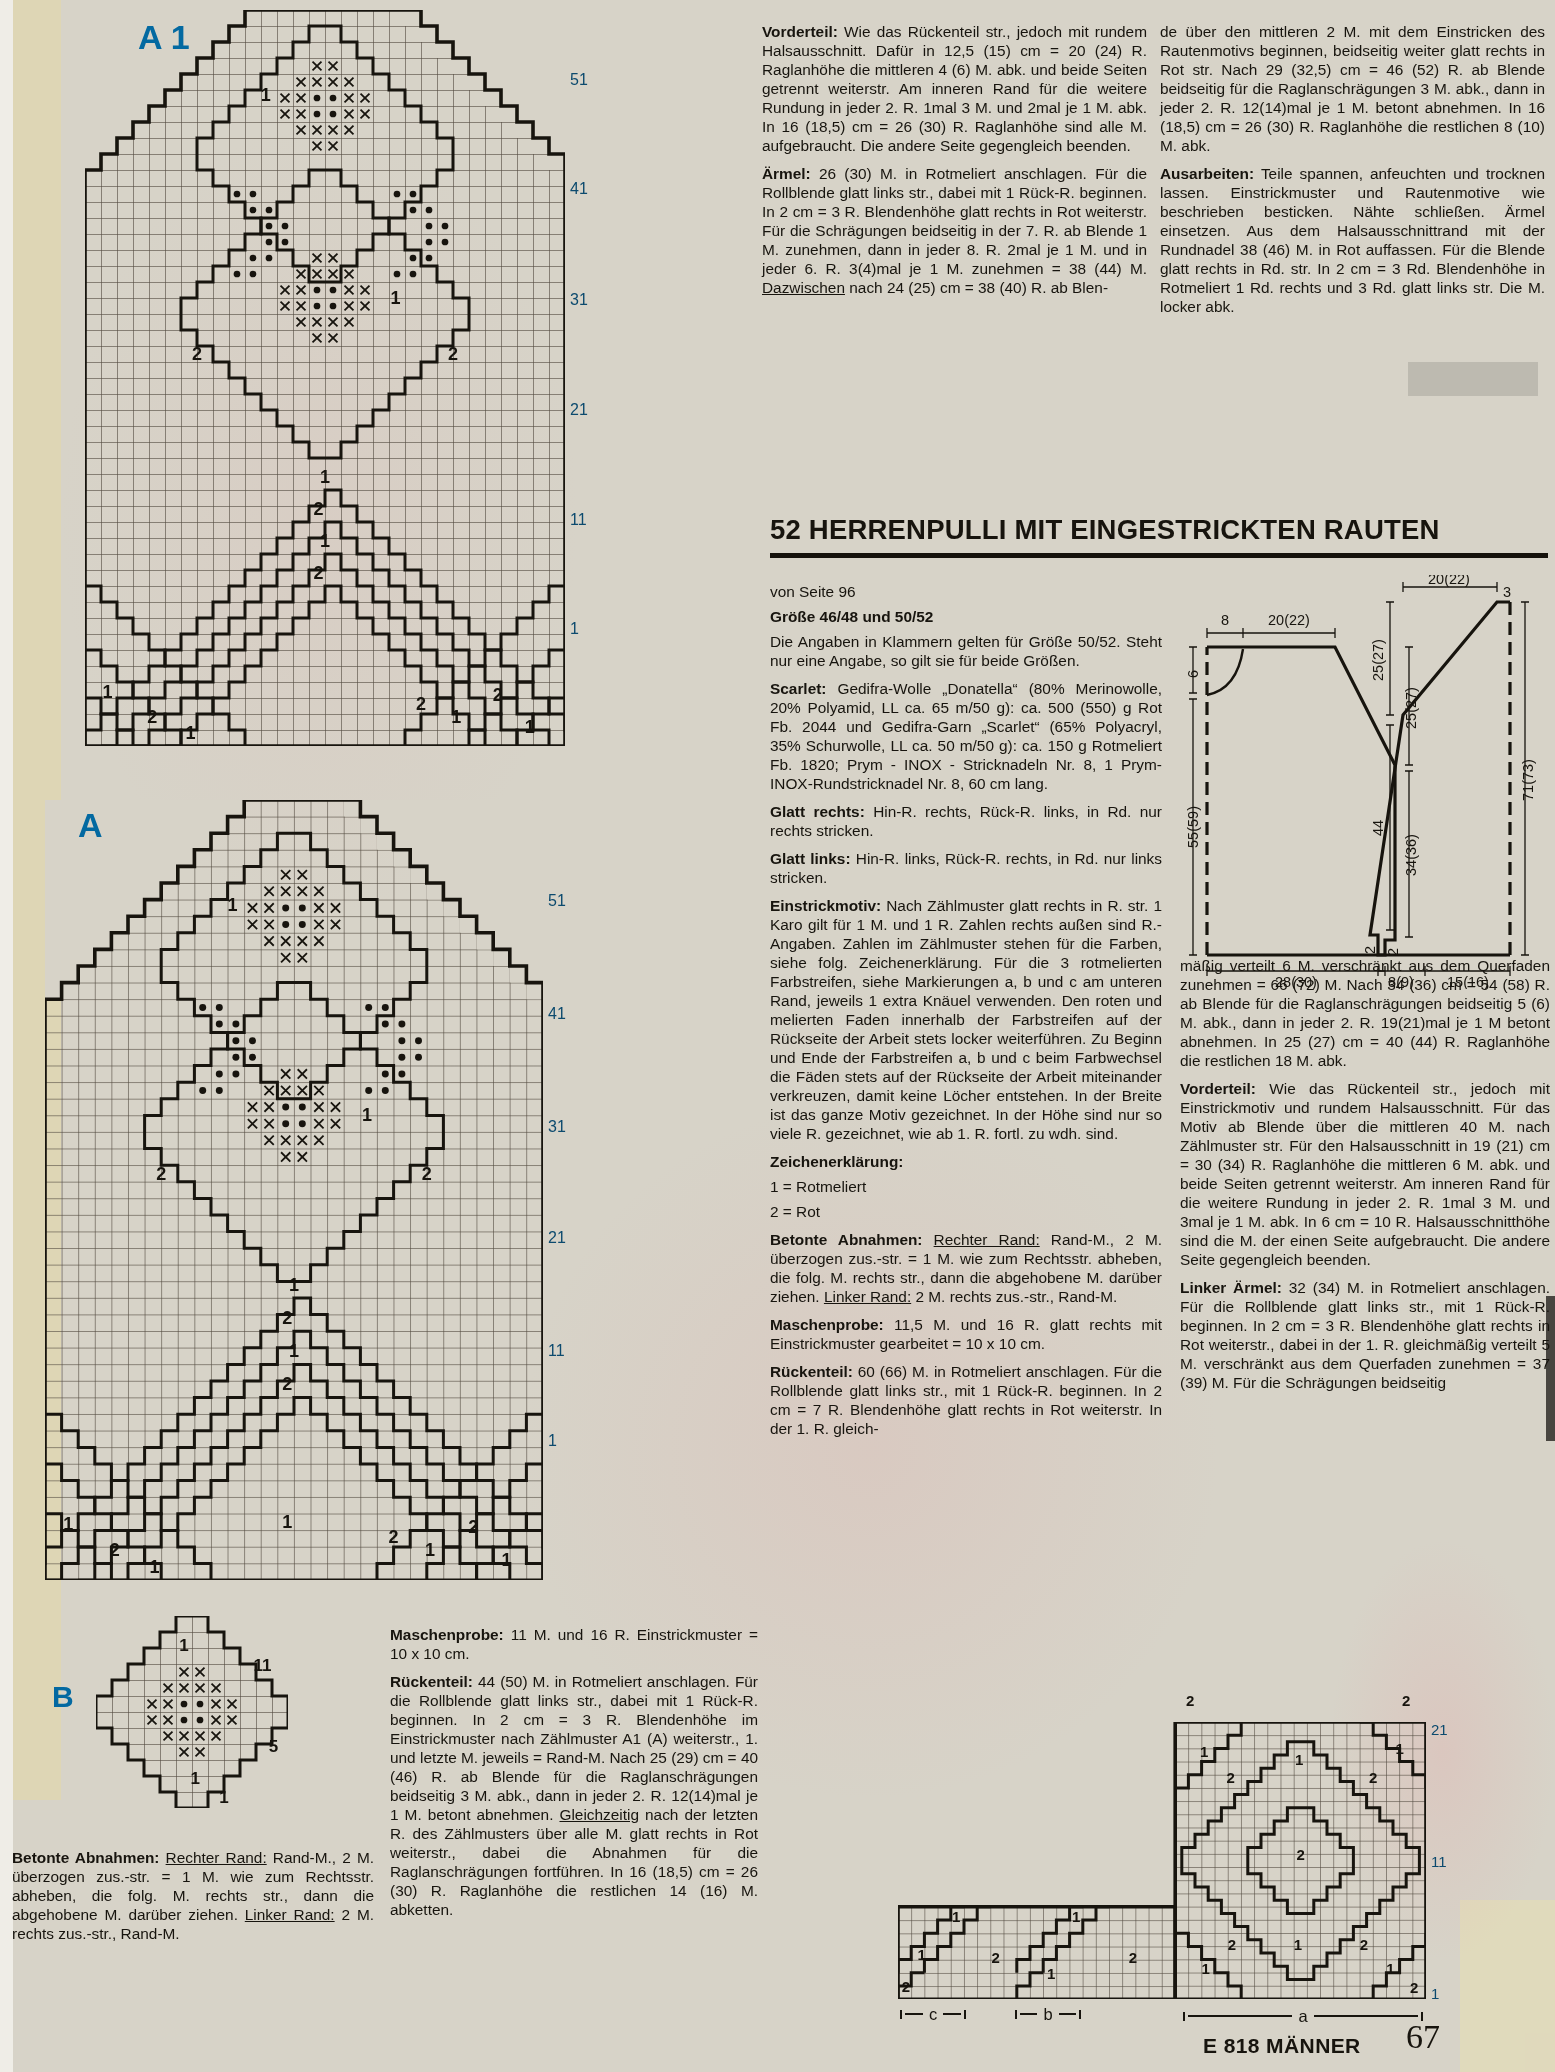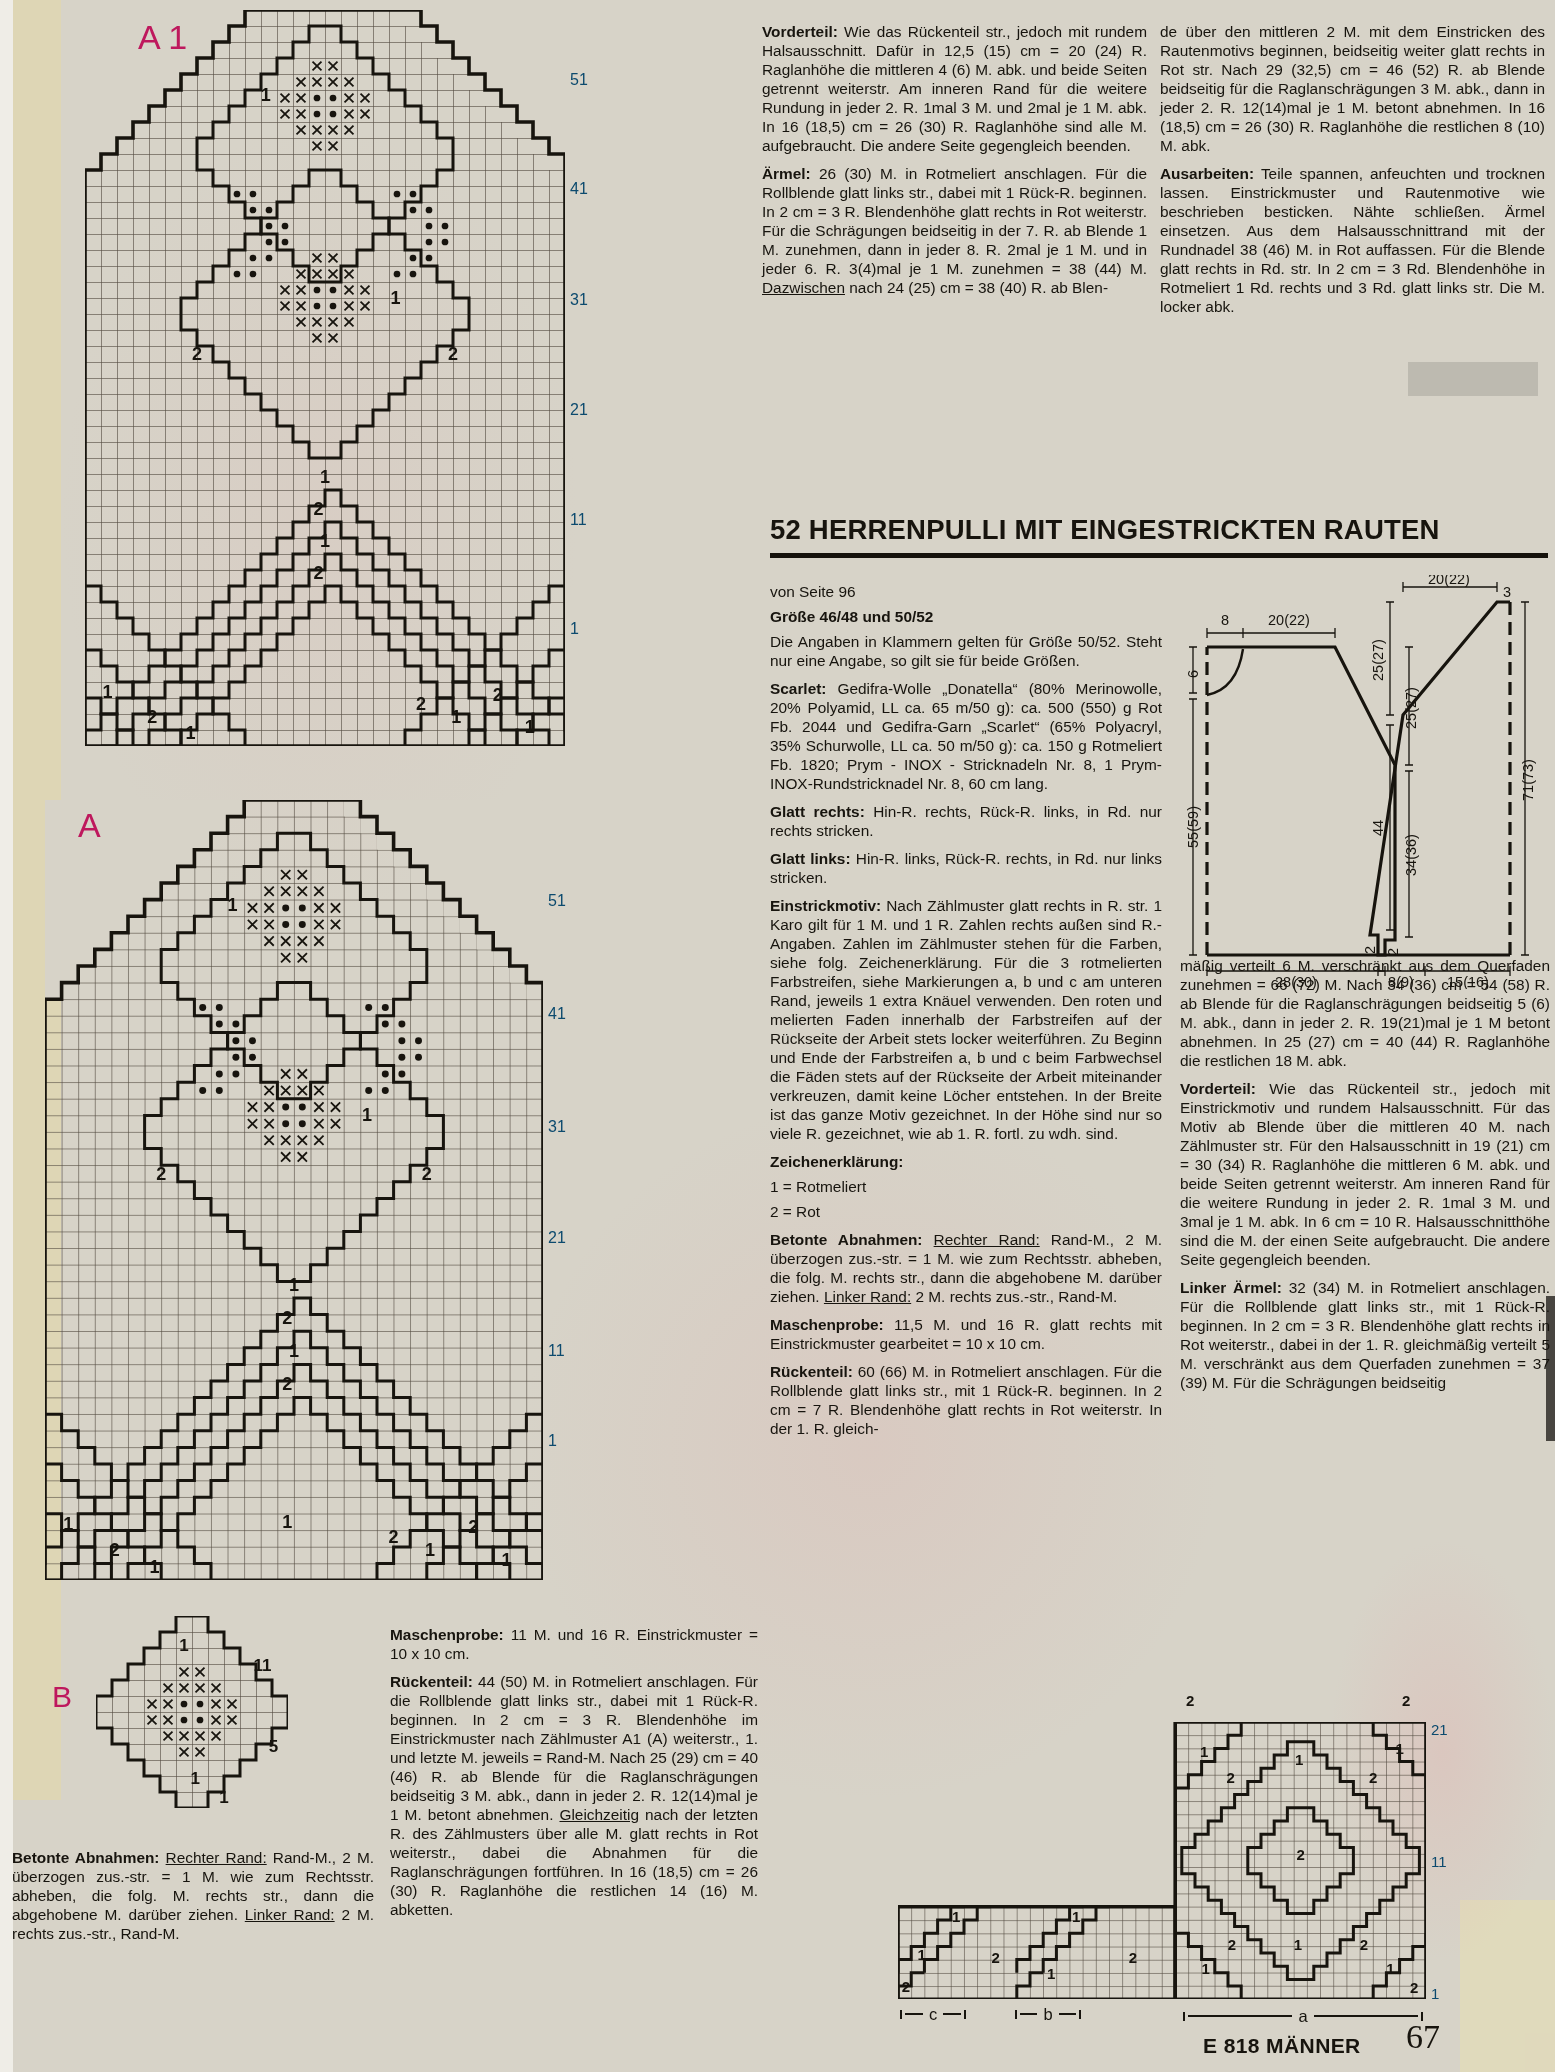--- a/index.html
+++ b/index.html
@@ -21,21 +21,21 @@
   .chart{position:absolute}
   .chart svg{position:absolute;left:0;top:0;overflow:hidden}
   .gridfill{
     position:absolute;
     background-image:
       linear-gradient(to right,rgba(84,76,66,.62) 1px,transparent 1px),
       linear-gradient(to bottom,rgba(84,76,66,.62) 1px,transparent 1px);
   }
   .chl{position:absolute;transform:translate(-50%,-50%);font-weight:bold;color:#17140e}
   .chn{position:absolute;transform:translateY(-50%);font-weight:normal;color:#0c4a6e}
-  .chtitle{position:absolute;font-weight:normal;color:#be185d}
+  .chtitle{position:absolute;font-weight:bold;color:#0369a1}
   .leadmark{position:absolute;font-weight:bold;font-size:15px}
   .marker{position:absolute;display:flex;align-items:center;gap:3px;font-size:16.5px}
   .marker .tick{width:2px;height:9px;background:#17140e}
   .marker .mline{flex:1;height:2px;background:#17140e}
   .marker .mletter{padding:0 3px;line-height:1}
   .schematic{position:absolute;left:1185px;top:575px;width:372px;height:414px}
   .schematic text{font-family:"Liberation Sans",sans-serif;font-size:14.5px;fill:#17140e}
   .footer-issue{position:absolute;left:1203px;top:2034px;font-weight:bold;font-size:21px;letter-spacing:.4px}
   .footer-page{position:absolute;left:1406px;top:2018px;font-family:"Liberation Serif",serif;font-size:34px}
   .artifact{position:absolute;pointer-events:none}

